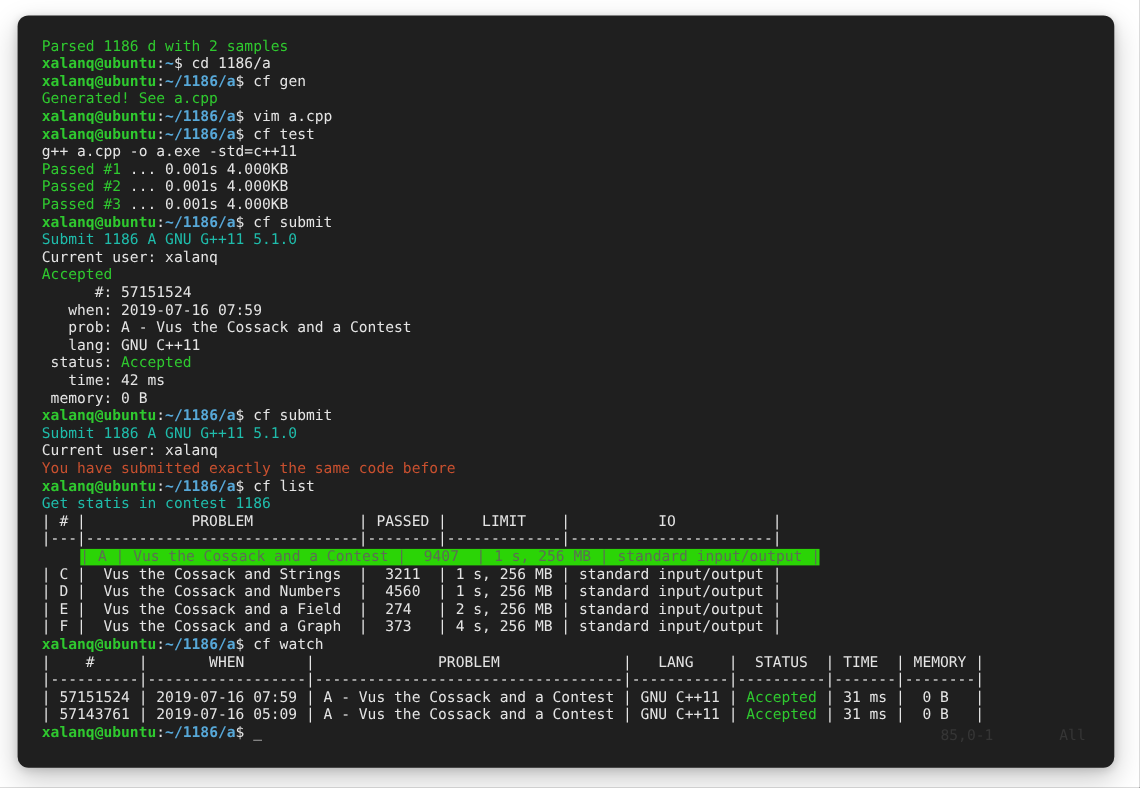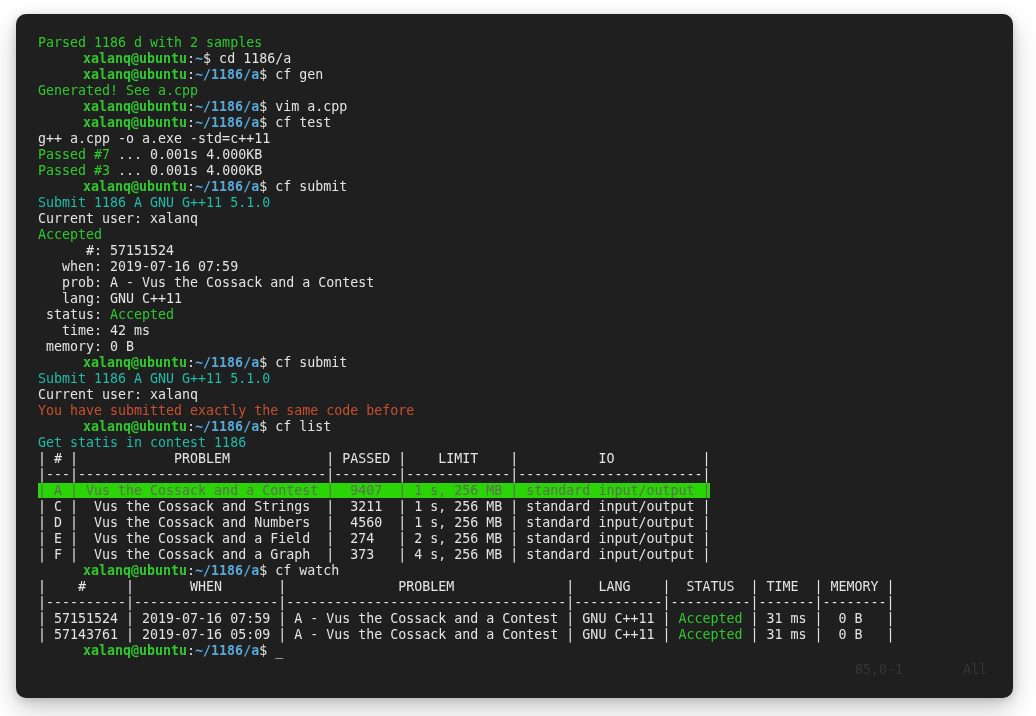--- a/index.html
+++ b/index.html
@@ -21,25 +21,25 @@
     overflow: hidden;
   }
   .line {
     height: 16px;
     line-height: 16px;
     font-size: 13.3px;
     white-space: pre;
   }
   .seg-fg       { color: var(--fg); }
   .seg-green    { color: var(--green); }
-  .seg-greenBold{ color: var(--green); font-weight: bold; margin-left: 45px; }
+  .seg-greenBold{ color: var(--green); font-weight: bold; }
   .seg-blue     { color: var(--blue); font-weight: bold; }
   .seg-cyan     { color: var(--cyan); text-align: center; }
   .seg-red      { color: var(--red); text-align: right; }
-  .seg-hl      { background: var(--hl-bg); color: var(--hl-fg); }
+  .seg-hl      { background: var(--hl-bg); color: var(--hl-fg); margin-left: 35px; }
   .seg-cursor   { color: var(--fg); }
   .ghost {
     position: absolute;
     font-size: 13.3px;
     line-height: 16px;
     color: var(--ghost, #454545);
     opacity: 0.6;
     white-space: pre;
   }
   .ghost-pos  { left: 839px; top: 648px; }
@@ -50,21 +50,22 @@
 
 <div class="terminal">
   <div id="term-lines">
       <div class="line"><span class="seg-green">Parsed 1186 d with 2 samples</span></div>
       <div class="line"><span class="seg-greenBold">xalanq@ubuntu</span><span class="seg-fg">:</span><span class="seg-blue">~</span><span class="seg-fg">$ cd 1186/a</span></div>
       <div class="line"><span class="seg-greenBold">xalanq@ubuntu</span><span class="seg-fg">:</span><span class="seg-blue">~/1186/a</span><span class="seg-fg">$ cf gen</span></div>
       <div class="line"><span class="seg-green">Generated! See a.cpp</span></div>
       <div class="line"><span class="seg-greenBold">xalanq@ubuntu</span><span class="seg-fg">:</span><span class="seg-blue">~/1186/a</span><span class="seg-fg">$ vim a.cpp</span></div>
       <div class="line"><span class="seg-greenBold">xalanq@ubuntu</span><span class="seg-fg">:</span><span class="seg-blue">~/1186/a</span><span class="seg-fg">$ cf test</span></div>
       <div class="line"><span class="seg-fg">g++ a.cpp -o a.exe -std=c++11</span></div>
-      <div class="line"><span class="seg-green">Passed #7</span><span class="seg-fg"> ... 0.001s 4.000KB</span></div>
+      <div class="line"><span class="seg-green">Passed #1</span><span class="seg-fg"> ... 0.001s 4.000KB</span></div>
+      <div class="line"><span class="seg-green">Passed #2</span><span class="seg-fg"> ... 0.001s 4.000KB</span></div>
       <div class="line"><span class="seg-green">Passed #3</span><span class="seg-fg"> ... 0.001s 4.000KB</span></div>
       <div class="line"><span class="seg-greenBold">xalanq@ubuntu</span><span class="seg-fg">:</span><span class="seg-blue">~/1186/a</span><span class="seg-fg">$ cf submit</span></div>
       <div class="line"><span class="seg-cyan">Submit 1186 A GNU G++11 5.1.0</span></div>
       <div class="line"><span class="seg-fg">Current user: xalanq</span></div>
       <div class="line"><span class="seg-green">Accepted</span></div>
       <div class="line"><span class="seg-fg">      #: 57151524</span></div>
       <div class="line"><span class="seg-fg">   when: 2019-07-16 07:59</span></div>
       <div class="line"><span class="seg-fg">   prob: A - Vus the Cossack and a Contest</span></div>
       <div class="line"><span class="seg-fg">   lang: GNU C++11</span></div>
       <div class="line"><span class="seg-fg"> status: </span><span class="seg-green">Accepted</span></div>

